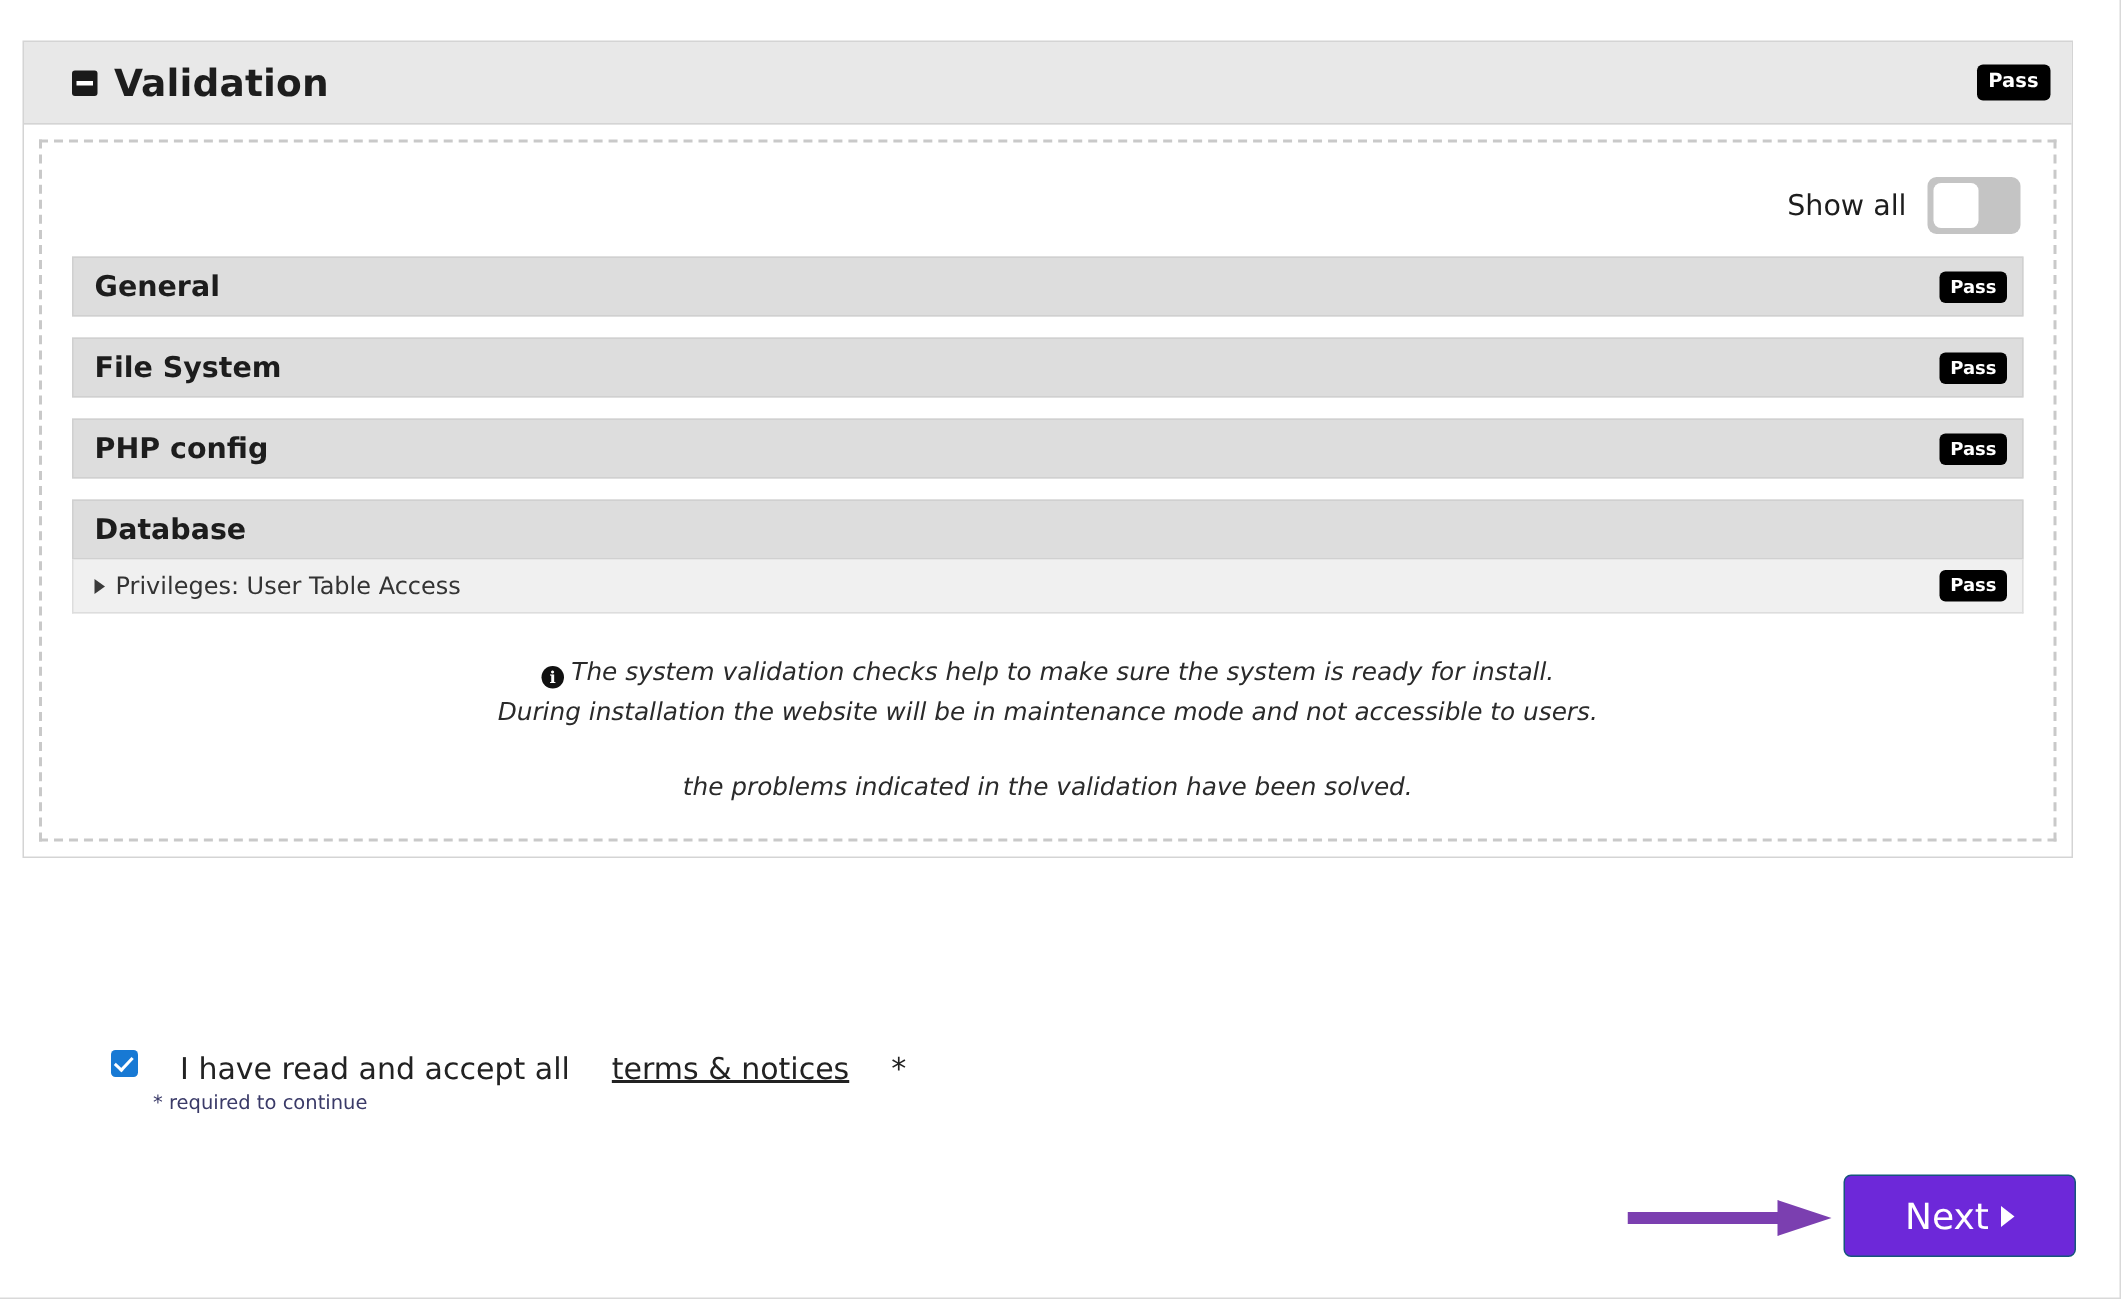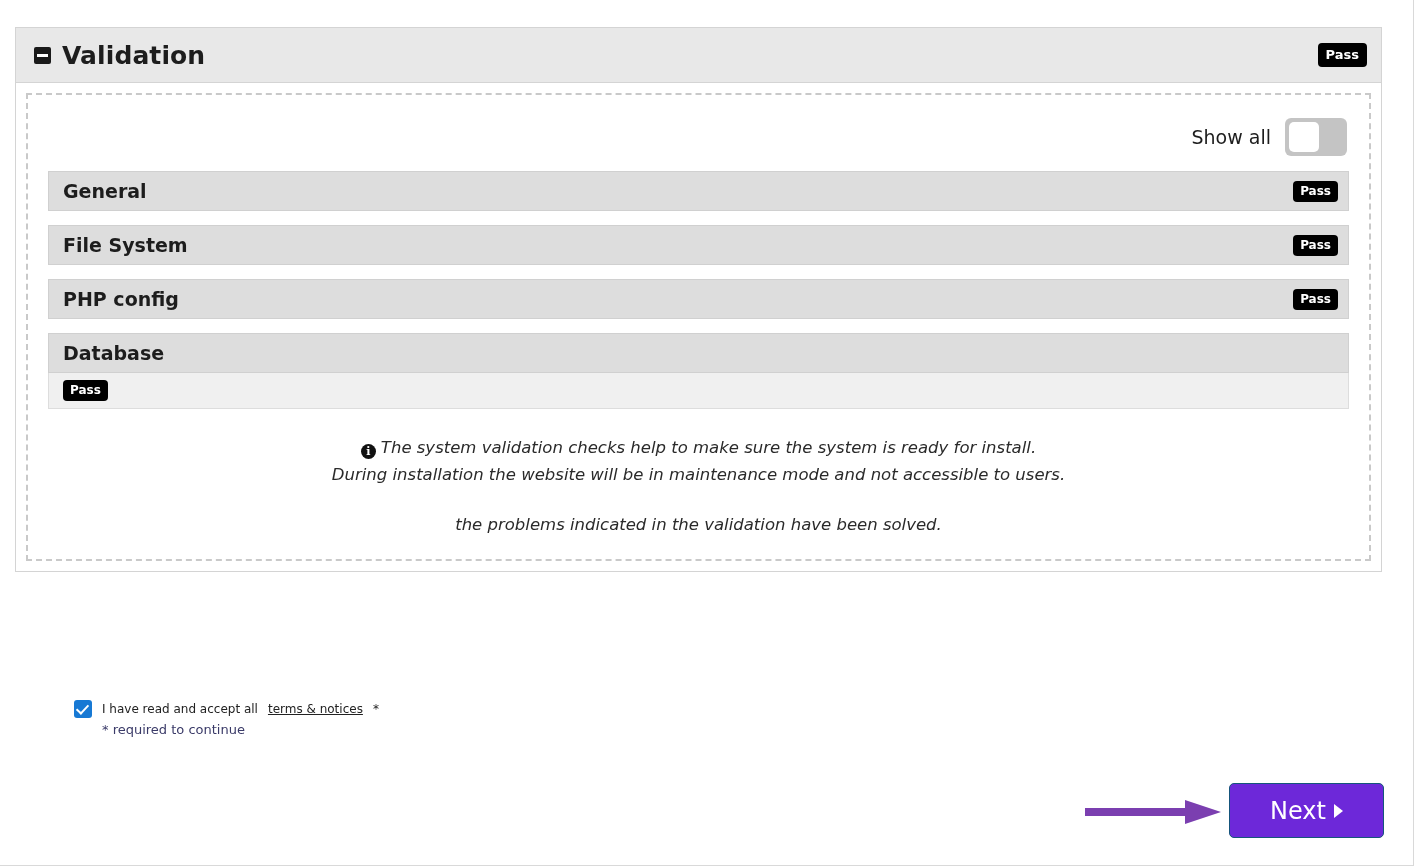--- a/index.html
+++ b/index.html
@@ -39,21 +39,21 @@
     border: 1px solid #d4d4d4;
     background: #ffffff;
   }
 
   #panel-header {
     height: 55px;
     background: #e8e8e8;
     border-bottom: 1px solid #d4d4d4;
     display: flex;
     align-items: center;
-    padding: 0 14px 0 18px;
+    padding: 0 14px 0 32px;
     box-sizing: border-box;
   }
   #panel-header .title-wrap {
     display: flex;
     align-items: center;
     gap: 11px;
     flex: 1;
   }
   .collapse-icon {
     width: 17px;
@@ -214,23 +214,22 @@
   }
 
   
   #terms-block {
     position: absolute;
     left: 74px;
     top: 700px;
   }
   #terms-line {
     display: flex;
-    align-items: center;
-    gap: 10px;
-    font-size: 12px;
+    gap: 28px;
+    font-size: 20px;
     color: #222222;
   }
   .checkbox {
     width: 18px;
     height: 18px;
     border-radius: 3px;
     background: #1779d4;
     position: relative;
     flex: none;
   }
@@ -334,20 +333,24 @@
           <span class="label">PHP config</span>
           <span class="badge badge-sm">Pass</span>
         </div>
       </div>
 
       <div class="check-section">
         <div class="section-head">
           <span class="label">Database</span>
         </div>
         <div class="section-sub">
+          <span class="label">
+            <span class="caret-right"></span>
+            <span>Privileges: User Table Access</span>
+          </span>
           <span class="badge badge-sm">Pass</span>
         </div>
       </div>
 
       <div id="notes">
         <div>
           <span class="info-icon">i</span><span>The system validation checks help to make sure the system is ready for install.</span>
         </div>
         <div>During installation the website will be in maintenance mode and not accessible to users.</div>
         <div class="note-gap"></div>

